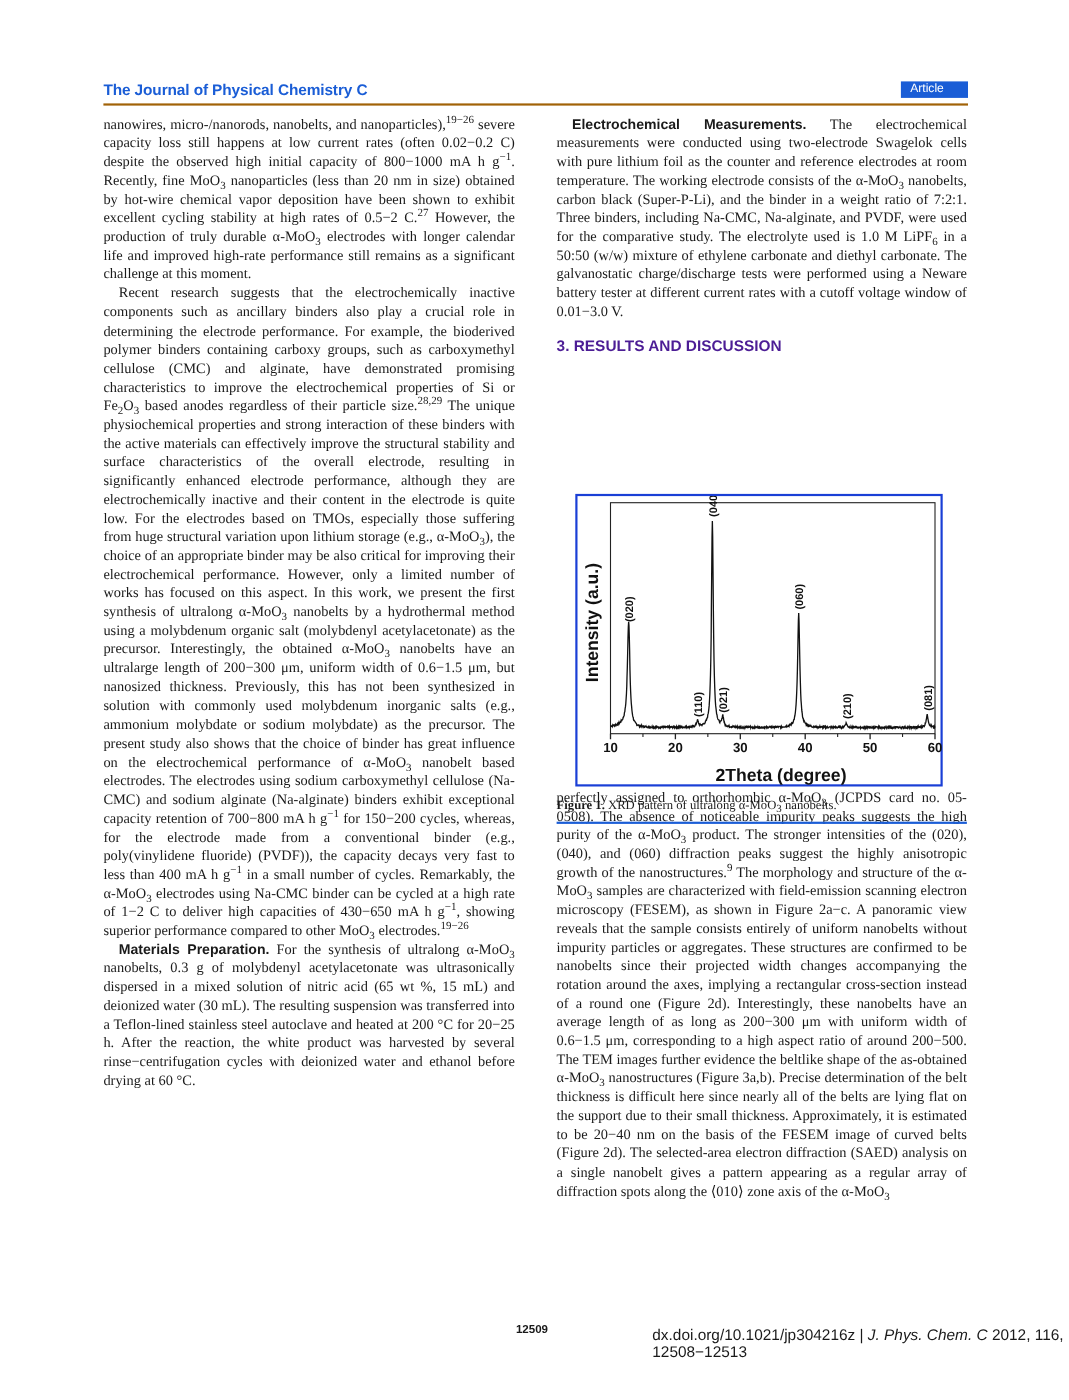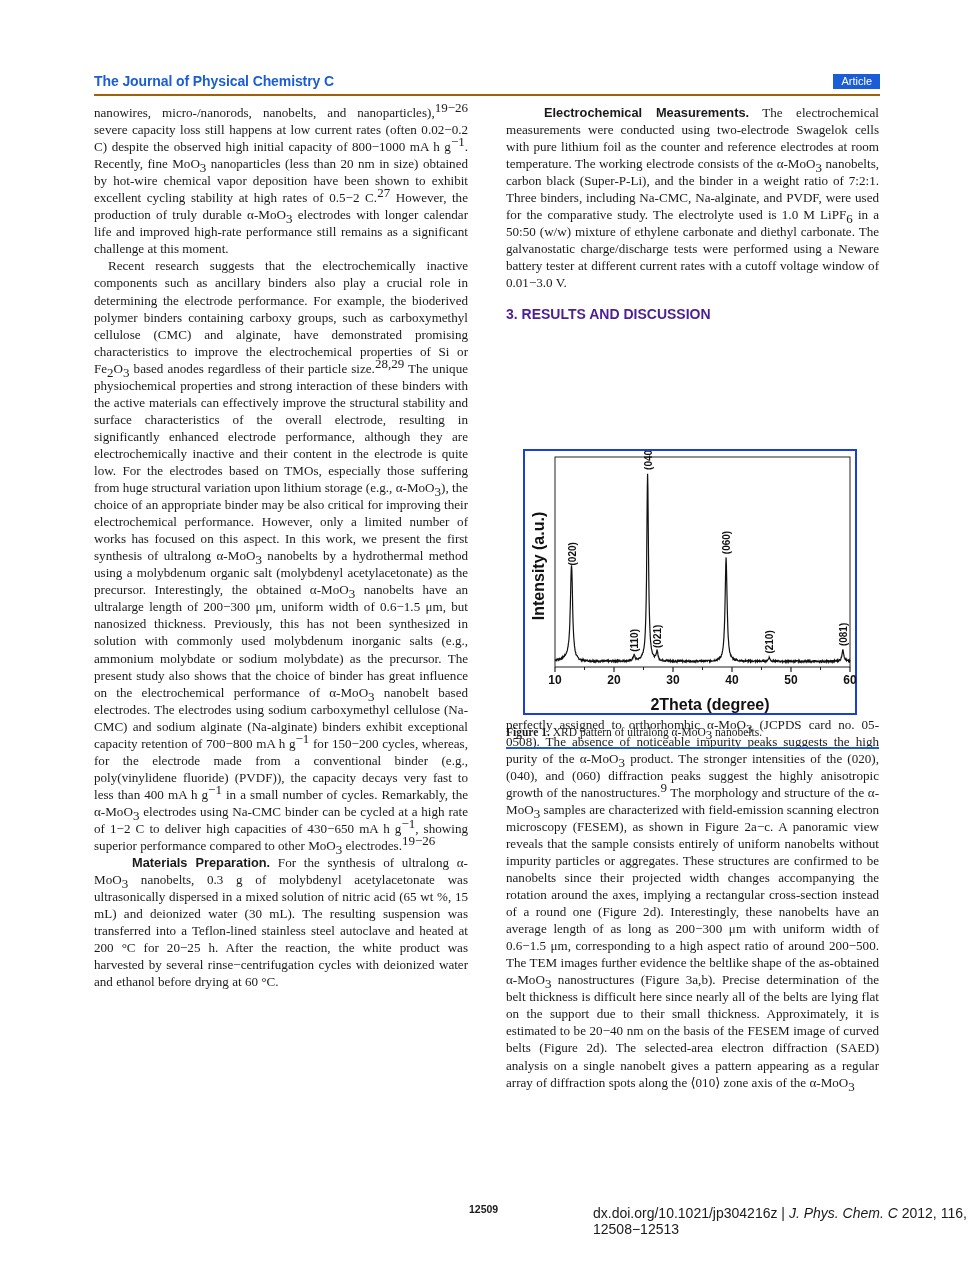--- a/index.html
+++ b/index.html
@@ -3,30 +3,30 @@
 <meta charset="utf-8">
 <style>
   html, body { margin:0; padding:0; background:#ffffff; }
   body { width:972px; height:1273px; position:relative; overflow:hidden;
          font-family:"Liberation Serif","DejaVu Serif",serif; color:#1a1a1a; }
   .header { position:absolute; left:94px; top:72px; width:786px; height:22px; border-bottom:2px solid #a16207; }
   .journal-title { position:absolute; left:0; top:1px; font-family:"Liberation Sans","DejaVu Sans",sans-serif;
                    font-size:14px; font-weight:bold; color:#1a5dd6; letter-spacing:-0.1px; }
   .article-badge { position:absolute; right:0; top:2px; background:#1a5dd6; color:#fff;
                    font-family:"Liberation Sans","DejaVu Sans",sans-serif; font-size:11px;
-                   padding:1px 8px 2px 8px; }
+                   padding:1px 22px 2px 8px; }
   .col { position:absolute; font-size:13.1px; line-height:17.05px; text-align:justify; hyphens:none; }
   .col p { margin:0; }
   .col p.indent { text-indent:14px; }
   #col-left { left:94px; top:104px; width:374px; }
   #col-right { left:506px; top:104px; width:373px; }
-  .runin { font-family:"Liberation Sans","DejaVu Sans",sans-serif; font-weight:bold; font-size:12.8px;margin-left:24px; }
+  .runin { font-family:"Liberation Sans","DejaVu Sans",sans-serif; font-weight:bold; font-size:12.8px; }
   .section-heading { font-family:"Liberation Sans","DejaVu Sans",sans-serif; font-weight:bold; font-size:14px;
                      color:#4c1d95; margin:14px 0 6px 0 !important; }
-  sup, sub { font-size:13px; line-height:0; }
+  sup, sub { font-size:10px; line-height:0; }
   .figure { position:absolute; left:523px; top:449px; width:334px; height:266px;
             border:2px solid #1a3fd6; box-sizing:border-box; background:#fff; }
   .figure svg { position:absolute; left:0; top:0; }
   .fig-caption { position:absolute; left:506px; top:726px; width:373px; font-size:11.5px; }
   .fig-caption b { font-weight:bold; }
   .caption-rule { position:absolute; left:506px; top:747px; width:373px; height:2px; background:#1a5dd6; }
   .footer { position:absolute; top:1203px; left:0; width:972px; font-family:"Liberation Sans","DejaVu Sans",sans-serif; }
   .page-number { position:absolute; left:469px; font-size:10.5px; font-weight:bold; }
   .citation { position:absolute; left:593px; font-size:14px; top:2px; }
   .citation i { font-style:italic; }

